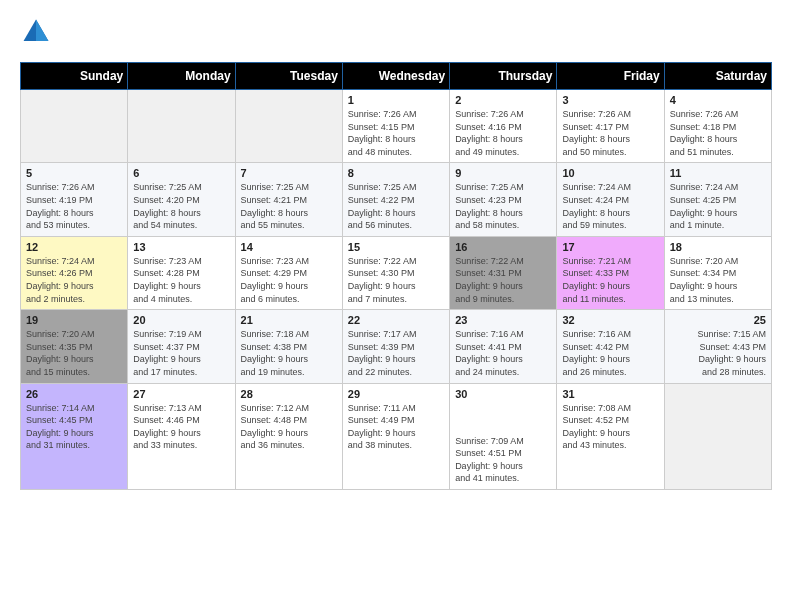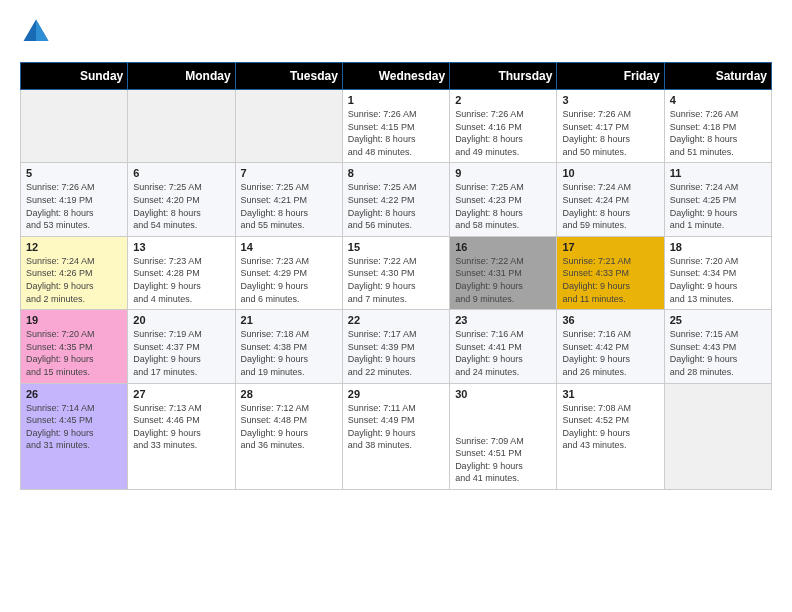--- a/index.html
+++ b/index.html
@@ -242,37 +242,37 @@
 Daylight: 9 hours
 and 7 minutes.</div>
           </td>
           <td style="background: #a3a3a3;">
             <div class="day-number">16</div>
             <div class="day-info" style="white-space: pre-line;">Sunrise: 7:22 AM
 Sunset: 4:31 PM
 Daylight: 9 hours
 and 9 minutes.</div>
           </td>
-          <td style="background: #eab308;">
+          <td style="background: #f0abfc;">
             <div class="day-number">17</div>
             <div class="day-info" style="white-space: pre-line;">Sunrise: 7:21 AM
 Sunset: 4:33 PM
 Daylight: 9 hours
 and 11 minutes.</div>
           </td>
           <td style="background: rgb(255, 255, 255);">
             <div class="day-number">18</div>
             <div class="day-info" style="white-space: pre-line;">Sunrise: 7:20 AM
 Sunset: 4:34 PM
 Daylight: 9 hours
 and 13 minutes.</div>
           </td>
         </tr>
         <tr>
-          <td style="background: #f9a8d4;">
+          <td style="background: #a3a3a3;">
             <div class="day-number">19</div>
             <div class="day-info" style="white-space: pre-line;">Sunrise: 7:20 AM
 Sunset: 4:35 PM
 Daylight: 9 hours
 and 15 minutes.</div>
           </td>
           <td style="background: rgb(245, 247, 250);">
             <div class="day-number">20</div>
             <div class="day-info" style="white-space: pre-line;">Sunrise: 7:19 AM
 Sunset: 4:37 PM
@@ -294,27 +294,27 @@
 and 22 minutes.</div>
           </td>
           <td style="background: rgb(245, 247, 250);">
             <div class="day-number">23</div>
             <div class="day-info" style="white-space: pre-line;">Sunrise: 7:16 AM
 Sunset: 4:41 PM
 Daylight: 9 hours
 and 24 minutes.</div>
           </td>
           <td style="background: rgb(245, 247, 250);">
-            <div class="day-number">36</div>
+            <div class="day-number">32</div>
             <div class="day-info" style="white-space: pre-line;">Sunrise: 7:16 AM
 Sunset: 4:42 PM
 Daylight: 9 hours
 and 26 minutes.</div>
           </td>
-          <td style="background: rgb(245, 247, 250);">
+          <td style="background: rgb(245, 247, 250); text-align: right;">
             <div class="day-number">25</div>
             <div class="day-info" style="white-space: pre-line;">Sunrise: 7:15 AM
 Sunset: 4:43 PM
 Daylight: 9 hours
 and 28 minutes.</div>
           </td>
         </tr>
         <tr>
           <td style="background: #c4b5fd;">
             <div class="day-number">26</div>

